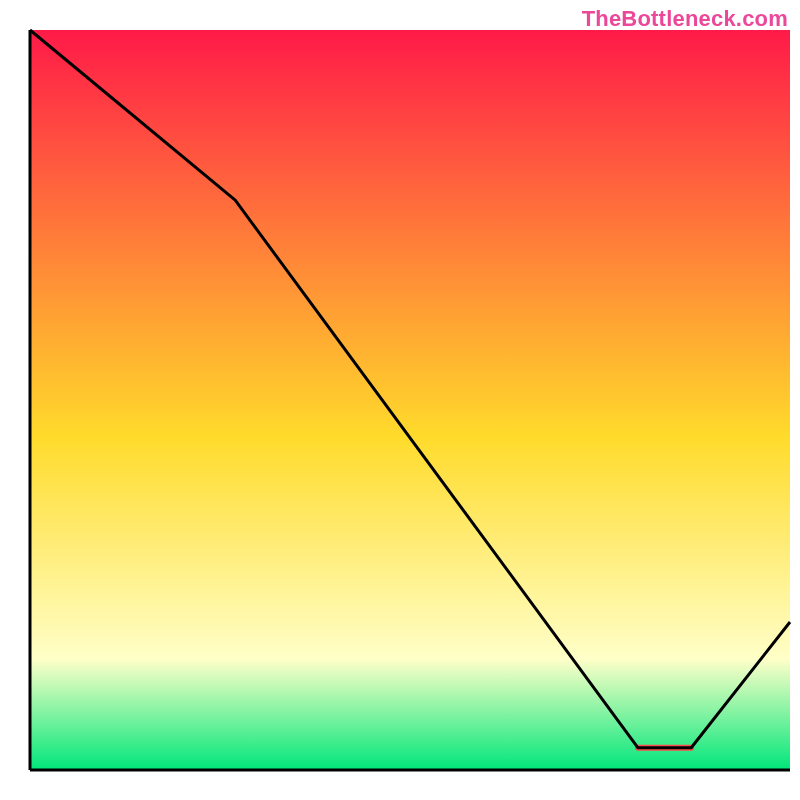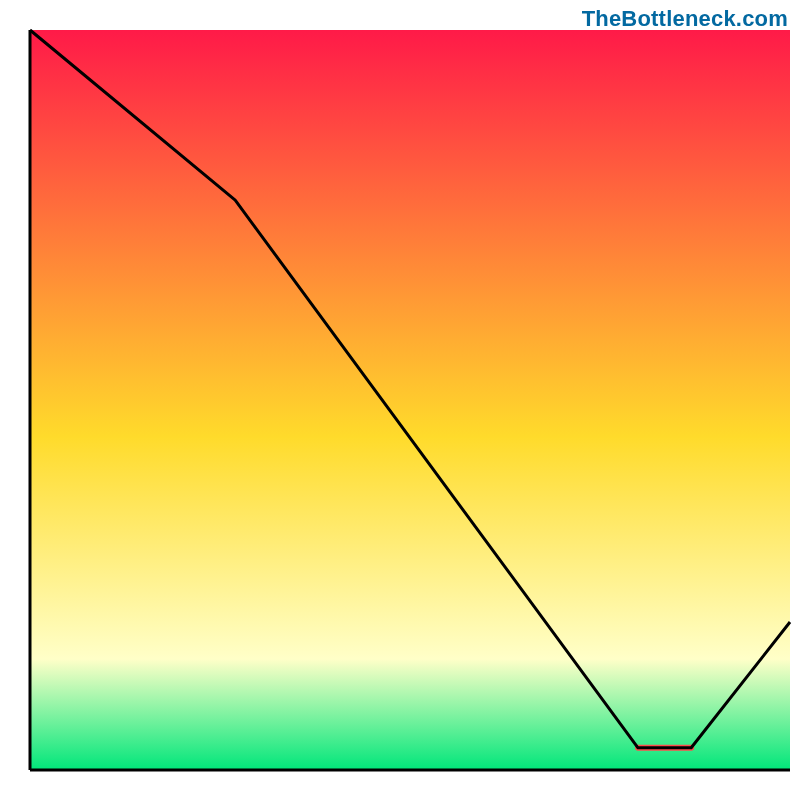--- a/index.html
+++ b/index.html
@@ -15,21 +15,21 @@
     position: relative;
     width: 800px;
     height: 800px;
   }
   .watermark {
     position: absolute;
     top: 6px;
     right: 12px;
     font-size: 22px;
     font-weight: 600;
-    color: #0369a1;
+    color: #ec4899;
     letter-spacing: 0.2px;
   }
   svg {
     position: absolute;
     top: 0;
     left: 0;
   }
 </style>
 </head>
 <body>

